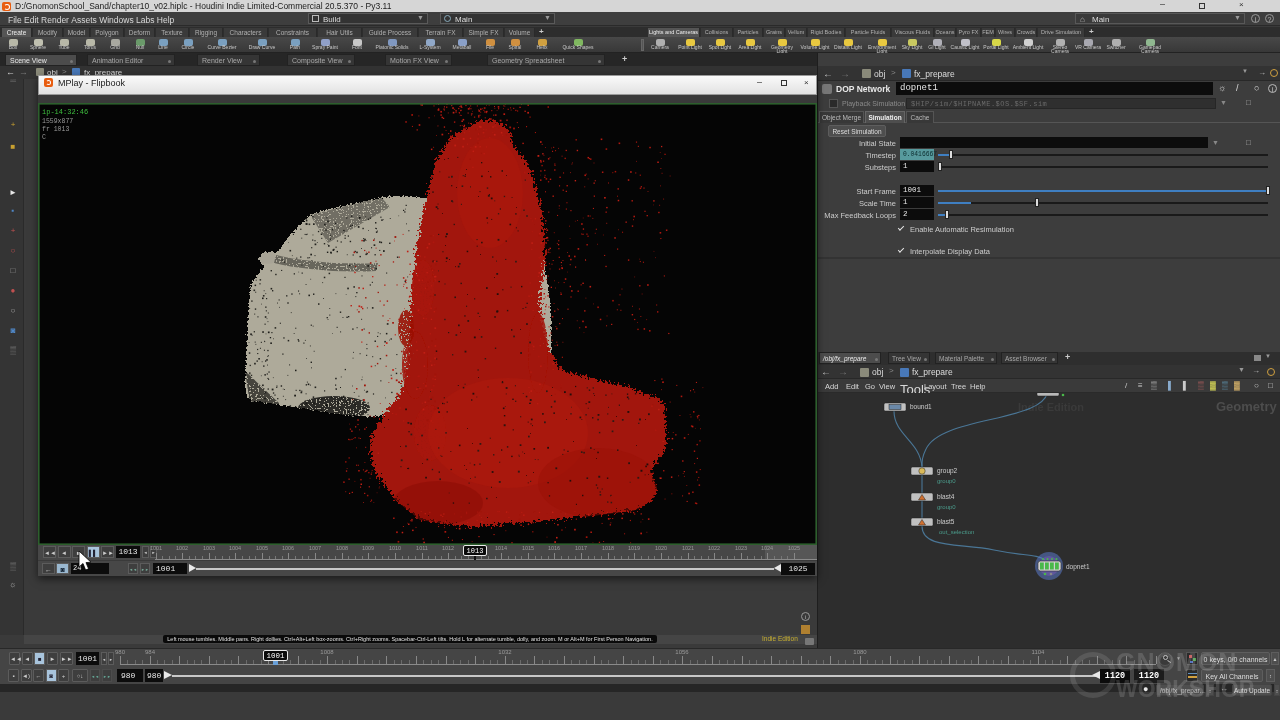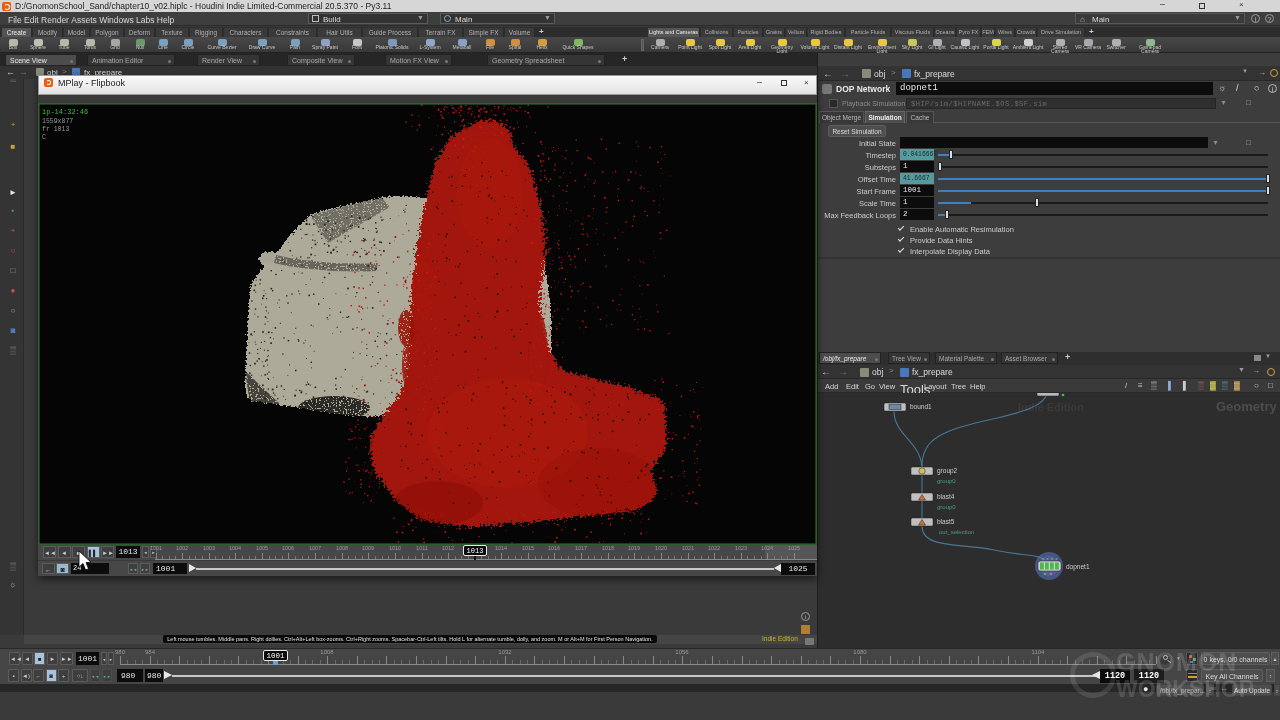--- a/index.html
+++ b/index.html
@@ -280,27 +280,20 @@
         <span class="abs" style="left:120px;top:4.5px;width:13px;height:2.5px;background:#3f7fc2;"></span>
         <span class="abs" style="left:131px;top:1px;width:3.5px;height:9px;background:#ddd;border:1px solid #222;"></span>
       </div>
       <div class="abs" style="left:0;top:108px;width:463px;height:12px;">
         <span class="abs tx" style="left:0;top:2px;width:78px;text-align:right;font-size:7.5px;color:#ccc;display:inline-block;">Substeps</span>
         <span class="abs" style="left:82px;top:0px;width:34px;height:11px;background:#0c0c0c;color:#e8e8e8;font-size:7.5px;font-family:'Liberation Mono',monospace;line-height:11px;padding-left:3px;">1</span>
         <span class="abs" style="left:120px;top:5px;width:330px;height:1.5px;background:#1a1a1a;"></span>
         <span class="abs" style="left:120px;top:4.5px;width:2px;height:2.5px;background:#3f7fc2;"></span>
         <span class="abs" style="left:120px;top:1px;width:3.5px;height:9px;background:#ddd;border:1px solid #222;"></span>
       </div>
-      <div class="abs" style="left:0;top:120px;width:463px;height:12px;">
-        <span class="abs tx" style="left:0;top:2px;width:78px;text-align:right;font-size:7.5px;color:#ccc;display:inline-block;">Offset Time</span>
-        <span class="abs" style="left:82px;top:0px;width:34px;height:11px;background:#579a9d;color:#0c2c2e;font-size:6.3px;font-family:'Liberation Mono',monospace;line-height:11px;padding-left:3px;">41.6667</span>
-        <span class="abs" style="left:120px;top:5px;width:330px;height:1.5px;background:#1a1a1a;"></span>
-        <span class="abs" style="left:120px;top:4.5px;width:330px;height:2.5px;background:#3f7fc2;"></span>
-        <span class="abs" style="left:448px;top:1px;width:3.5px;height:9px;background:#ddd;border:1px solid #222;"></span>
-      </div>
       <div class="abs" style="left:0;top:132px;width:463px;height:12px;">
         <span class="abs tx" style="left:0;top:2px;width:78px;text-align:right;font-size:7.5px;color:#ccc;display:inline-block;">Start Frame</span>
         <span class="abs" style="left:82px;top:0px;width:34px;height:11px;background:#0c0c0c;color:#e8e8e8;font-size:7.5px;font-family:'Liberation Mono',monospace;line-height:11px;padding-left:3px;">1001</span>
         <span class="abs" style="left:120px;top:5px;width:330px;height:1.5px;background:#1a1a1a;"></span>
         <span class="abs" style="left:120px;top:4.5px;width:330px;height:2.5px;background:#3f7fc2;"></span>
         <span class="abs" style="left:448px;top:1px;width:3.5px;height:9px;background:#ddd;border:1px solid #222;"></span>
       </div>
       <div class="abs" style="left:0;top:144px;width:463px;height:12px;">
         <span class="abs tx" style="left:0;top:2px;width:78px;text-align:right;font-size:7.5px;color:#ccc;display:inline-block;">Scale Time</span>
         <span class="abs" style="left:82px;top:0px;width:34px;height:11px;background:#0c0c0c;color:#e8e8e8;font-size:7.5px;font-family:'Liberation Mono',monospace;line-height:11px;padding-left:3px;">1</span>
@@ -311,24 +304,20 @@
       <div class="abs" style="left:0;top:156px;width:372px;height:12px;">
         <span class="abs tx" style="left:0;top:2px;width:78px;text-align:right;font-size:7.5px;color:#ccc;display:inline-block;">Max Feedback Loops</span>
         <span class="abs" style="left:82px;top:0px;width:34px;height:11px;background:#0c0c0c;color:#e8e8e8;font-size:7.5px;font-family:'Liberation Mono',monospace;line-height:11px;padding-left:3px;">2</span>
         <span class="abs" style="left:120px;top:5px;width:330px;height:1.5px;background:#1a1a1a;"></span>
         <span class="abs" style="left:120px;top:4.5px;width:8px;height:2.5px;background:#3f7fc2;"></span>
         <span class="abs" style="left:127px;top:1px;width:3.5px;height:9px;background:#ddd;border:1px solid #222;"></span>
       </div>
       <div class="abs" style="left:0;top:171px;width:463px;height:11px;">
         <span class="abs" style="left:80px;top:2px;width:6px;height:3px;border-left:1.6px solid #e8e8e8;border-bottom:1.6px solid #e8e8e8;transform:rotate(-45deg);"></span>
         <span class="abs tx" style="left:92px;top:1px;font-size:7.5px;color:#ccc;">Enable Automatic Resimulation</span>
-      </div>
-      <div class="abs" style="left:0;top:182px;width:463px;height:11px;">
-        <span class="abs" style="left:80px;top:2px;width:6px;height:3px;border-left:1.6px solid #e8e8e8;border-bottom:1.6px solid #e8e8e8;transform:rotate(-45deg);"></span>
-        <span class="abs tx" style="left:92px;top:1px;font-size:7.5px;color:#ccc;">Provide Data Hints</span>
       </div>
       <div class="abs" style="left:0;top:193px;width:463px;height:11px;">
         <span class="abs" style="left:80px;top:2px;width:6px;height:3px;border-left:1.6px solid #e8e8e8;border-bottom:1.6px solid #e8e8e8;transform:rotate(-45deg);"></span>
         <span class="abs tx" style="left:92px;top:1px;font-size:7.5px;color:#ccc;">Interpolate Display Data</span>
       </div>
       <div class="abs" style="left:0;top:204px;width:463px;height:2px;background:#333;"></div>
     </div>
 
 <div id="rightbot" class="abs" style="left:817px;top:352px;width:463px;height:296px;background:#2e2e2e;border-left:1px solid #1e1e1e;">
       <div class="abs" style="left:1px;top:0px;width:62px;height:12px;background:#4c4c4c;border:1px solid #222;">

